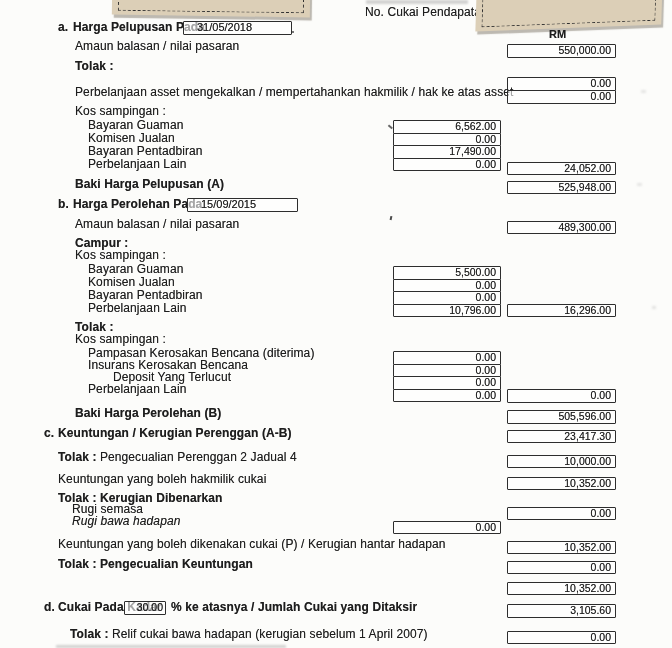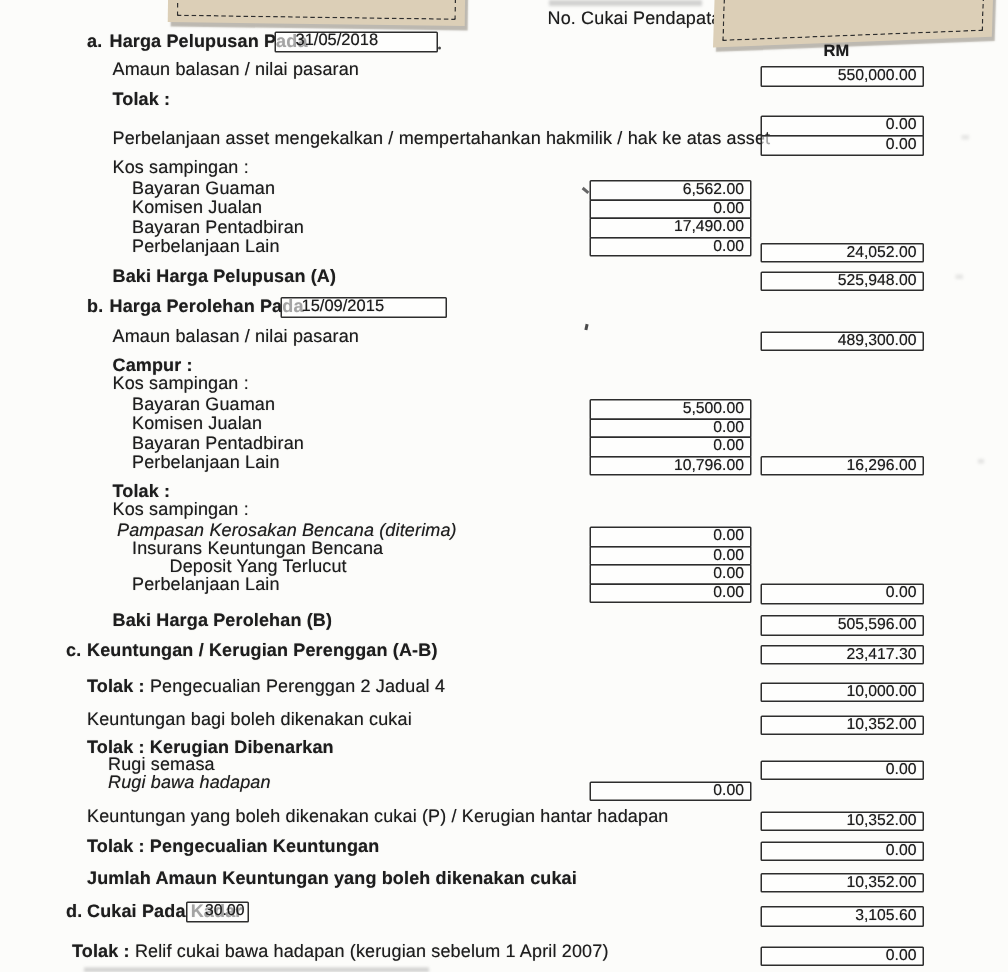--- a/index.html
+++ b/index.html
@@ -98,22 +98,22 @@
   <span class="lb" style="left:88px;top:303px;">Perbelanjaan Lain</span>
 
   <div class="vbox mid" style="top:266px;">5,500.00</div>
   <div class="vbox mid" style="top:278.5px;">0.00</div>
   <div class="vbox mid" style="top:291px;">0.00</div>
   <div class="vbox mid" style="top:303.5px;">10,796.00</div>
   <div class="vbox rcol" style="top:303.5px;">16,296.00</div>
 
   <span class="lb b" style="left:75px;top:322px;">Tolak :</span>
   <span class="lb" style="left:75px;top:334px;">Kos sampingan :</span>
-  <span class="lb" style="left:78px;top:348px;font-style:italic;">Pampasan Kerosakan Bencana (diterima)</span>
-  <span class="lb" style="left:88px;top:360px;">Insurans Keuntungan Bencana</span>
+  <span class="lb" style="left:88px;top:348px;">Pampasan Kerosakan Bencana (diterima)</span>
+  <span class="lb" style="left:88px;top:360px;">Insurans Kerosakan Bencana</span>
   <span class="lb" style="left:88px;top:372px;margin-left:25px;">Deposit Yang Terlucut</span>
   <span class="lb" style="left:88px;top:384px;">Perbelanjaan Lain</span>
 
   <div class="vbox mid" style="top:351px;">0.00</div>
   <div class="vbox mid" style="top:363.5px;">0.00</div>
   <div class="vbox mid" style="top:376px;">0.00</div>
   <div class="vbox mid" style="top:388.5px;">0.00</div>
   <div class="vbox rcol" style="top:389px;">0.00</div>
 
   <span class="lb b" style="left:75px;top:408px;">Baki Harga Perolehan (B)</span>
@@ -122,44 +122,44 @@
   <span class="lb b" style="left:44px;top:428px;">c.</span>
   <span class="lb b" style="left:58px;top:428px;">Keuntungan / Kerugian Perenggan (A-B)</span>
   <div class="vbox rcol" style="top:429.5px;">23,417.30</div>
 
   <span class="lb" style="left:58px;top:452px;">
     <span class="b">Tolak : </span>
     <span>Pengecualian Perenggan 2 Jadual 4</span>
   </span>
   <div class="vbox rcol" style="top:454.5px;">10,000.00</div>
 
-  <span class="lb" style="left:58px;top:474px;">Keuntungan bagi boleh dikenakan cukai</span>
+  <span class="lb" style="left:58px;top:474px;">Keuntungan yang boleh hakmilik cukai</span>
   <div class="vbox rcol" style="top:476.5px;">10,352.00</div>
 
   <span class="lb b" style="left:58px;top:493px;">Tolak : Kerugian Dibenarkan</span>
   <span class="lb" style="left:72px;top:504px;text-align:right;">Rugi semasa</span>
   <div class="vbox rcol" style="top:506.5px;">0.00</div>
   <span class="lb" style="left:72px;top:516px;font-style:italic;">Rugi bawa hadapan</span>
   <div class="vbox mid" style="top:520.5px;">0.00</div>
 
   <span class="lb" style="left:58px;top:539px;">Keuntungan yang boleh dikenakan cukai (P) / Kerugian hantar hadapan</span>
   <div class="vbox rcol" style="top:540.5px;">10,352.00</div>
 
   <span class="lb b" style="left:58px;top:559px;">Tolak : Pengecualian Keuntungan</span>
   <div class="vbox rcol" style="top:560.5px;">0.00</div>
 
-  <span class="lb b" style="left:58px;top:580px;">Jumlah Amaun Keuntungan yang boleh dikenakan cukai</span>
   <div class="vbox rcol" style="top:581.5px;">10,352.00</div>
 
   <span class="lb b" style="left:44px;top:602px;">d.</span>
   <span class="lb b" style="left:58px;top:602px;">Cukai Pada Kadar</span>
   <div class="vbox ratebox" style="left:124px;top:601px;width:36px;">30.00</div>
+  <span class="lb b" style="left:171px;top:602px;">% ke atasnya / Jumlah Cukai yang Ditaksir</span>
   <div class="vbox rcol" style="top:604px;">3,105.60</div>
 
-  <span class="lb" style="left:48px;top:629px;">
+  <span class="lb" style="left:70px;top:629px;">
     <span class="b">Tolak : </span>
     <span>Relif cukai bawa hadapan (kerugian sebelum 1 April 2007)</span>
   </span>
   <div class="vbox rcol" style="top:630.5px;">0.00</div>
 
   <div class="smudge" style="left:56px;top:645px;width:230px;height:3px;"></div>
   <div class="smudge" style="left:641px;top:90px;width:5px;height:3px;opacity:.2;"></div>
   <div class="smudge" style="left:637px;top:183px;width:5px;height:3px;opacity:.2;"></div>
   <div class="smudge" style="left:652px;top:306px;width:4px;height:3px;opacity:.22;"></div>
 

